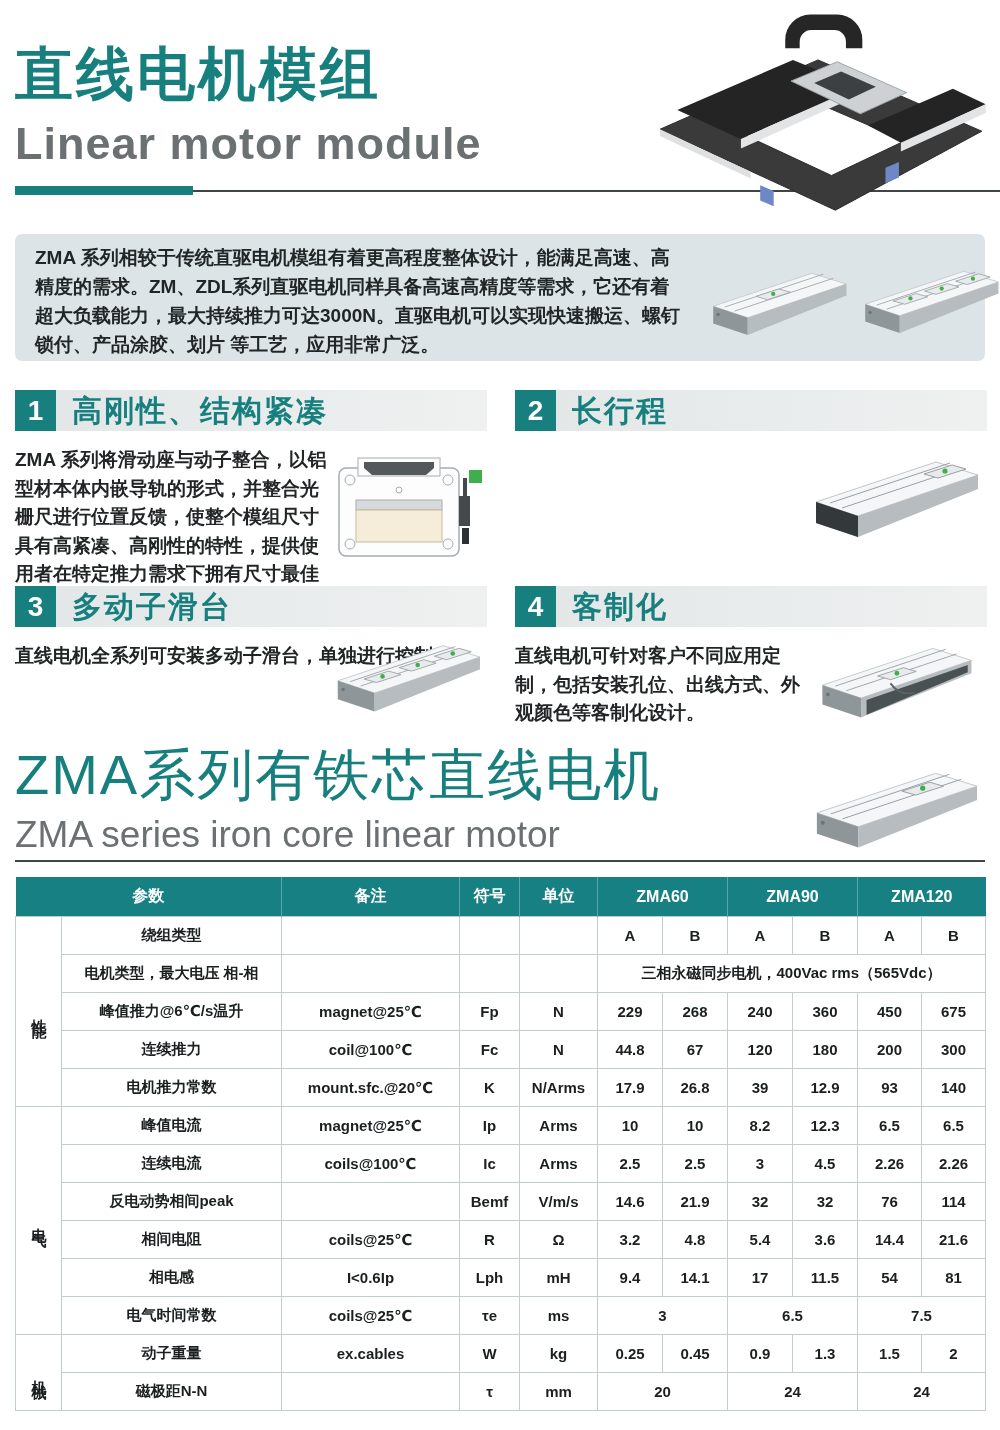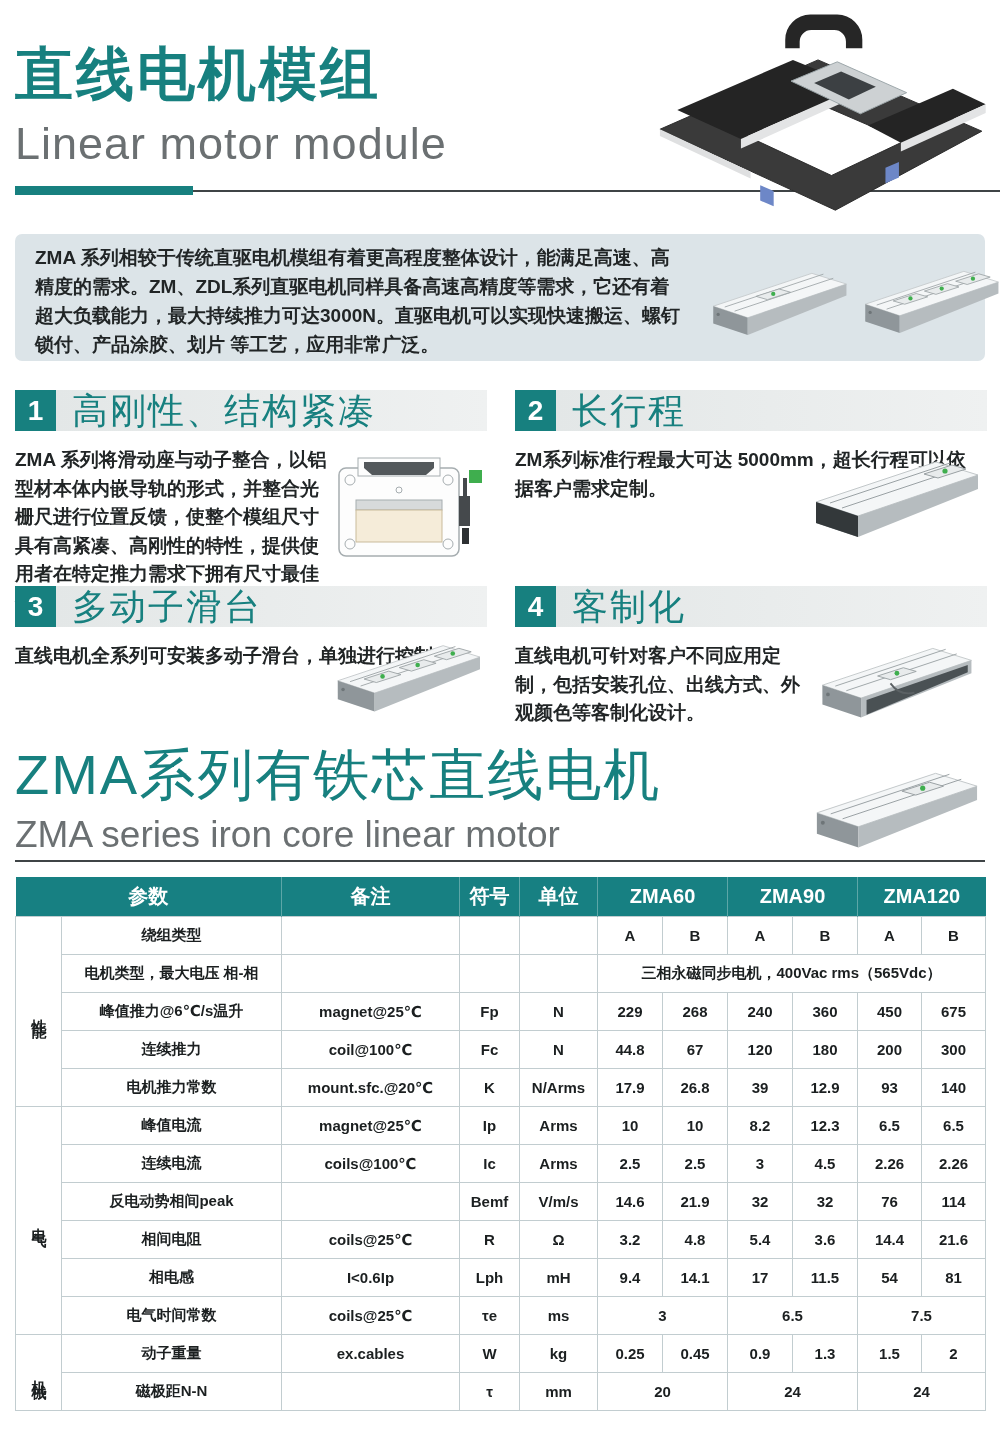--- a/index.html
+++ b/index.html
@@ -2,21 +2,21 @@
 <html><head>
 <meta charset="utf-8">
 <style>
   html,body{margin:0;padding:0;background:#fff;}
   .page{position:relative;width:1000px;height:1430px;background:#fff;overflow:hidden;
         font-family:"Liberation Sans","DejaVu Sans",sans-serif;color:#212526;border-radius:16px;}
 
   
   .title-cn{position:absolute;left:15px;top:42px;font-size:58px;font-weight:bold;
             color:#17807F;letter-spacing:3px;line-height:1.1;}
-  .title-en{position:absolute;left:15px;top:118px;font-size:45px;font-weight:400;
+  .title-en{position:absolute;left:15px;top:118px;font-size:45px;font-weight:700;
             color:#6B7072;letter-spacing:1px;text-align:right;}
   .rule{position:absolute;left:15px;right:0;top:186px;display:flex;align-items:center;}
   .rule-accent{width:178px;height:9px;background:#17807F;}
   .rule-line{flex:1;border-top:2px solid #3F4446;}
   .hero-svg{position:absolute;right:8px;top:4px;width:348px;height:212px;}
 
   
   .intro{position:absolute;left:15px;top:234px;width:970px;height:127px;background:#DCE4E8;
          border-radius:7px;}
   .intro-text{position:absolute;left:20px;top:10px;width:648px;font-size:19px;font-weight:600;
@@ -26,21 +26,21 @@
 
   
   .features{position:absolute;left:15px;top:390px;width:972px;display:grid;
             grid-template-columns:472px 472px;grid-template-rows:172px auto;column-gap:28px;row-gap:24px;}
   .feature{position:relative;}
   .f-head{display:flex;height:41px;}
   .f-num{width:41px;height:41px;background:#17807F;color:#fff;font-size:28px;font-weight:bold;
          display:flex;align-items:center;justify-content:center;flex:0 0 41px;}
   .f-band{flex:1;background:linear-gradient(90deg,#E3E7E7,#EFF1F1);display:flex;align-items:center;
           padding-left:16px;}
-  .f-title{color:#17807F;font-size:36px;font-weight:normal;letter-spacing:2px;line-height:1;}
+  .f-title{color:#17807F;font-size:30px;font-weight:bold;letter-spacing:2px;line-height:1;}
   .f-text{margin:15px 0 0 0;font-size:19px;font-weight:600;line-height:1.5;color:#212526;}
   .feature-1 .f-text{width:315px;}
   .feature-2 .f-text{width:462px;}
   .feature-3 .f-text{width:462px;}
   .feature-4 .f-text{width:300px;}
   .f-img{position:absolute;}
   .feature-1 .f-img{right:0;top:54px;width:152px;height:118px;}
   .feature-2 .f-img{right:0;top:52px;width:182px;height:100px;}
   .feature-3 .f-img{right:0;top:38px;width:158px;height:96px;}
   .feature-4 .f-img{right:0;top:44px;width:182px;height:92px;}
@@ -49,21 +49,21 @@
   .series{position:absolute;left:15px;top:744px;width:970px;height:130px;}
   .series-cn{position:absolute;left:0;top:0;font-size:56px;font-weight:normal;color:#17807F;
              letter-spacing:2px;margin:0;line-height:1.1;}
   .series-en{position:absolute;left:0;top:70px;font-size:37px;font-weight:500;color:#6B7072;margin:0;text-align:right;}
   .series-rule{position:absolute;left:0;right:0;top:116px;border-top:2px solid #3F4446;}
   .series-img{position:absolute;right:0;top:4px;width:178px;height:110px;}
 
   
   table.spec{position:absolute;left:15px;top:877px;width:970px;border-collapse:collapse;
              table-layout:fixed;}
-  table.spec th{background:#178082;color:#fff;font-size:20px;font-weight:bold;height:37px;
+  table.spec th{background:#178082;color:#fff;font-size:16px;font-weight:bold;height:37px;
                 text-align:center;border-right:1px solid rgba(255,255,255,.3);}
   table.spec th:last-child{border-right:none;}
   table.spec td{height:37px;border:1px solid #C2CDD0;background:#fff;text-align:center;
                 vertical-align:middle;font-size:15px;font-weight:600;color:#1B1F20;padding:0 3px;}
   td.group{background:#DFE9EB;border:2px solid #fff;writing-mode:vertical-rl;
            text-orientation:upright;font-size:17px;font-weight:bold;letter-spacing:5px;color:#2A2F31;}
   td.param{font-weight:600;}
   
   .shape{shape-rendering:geometricPrecision;}
 </style>
@@ -152,21 +152,20 @@
       </svg>
     </article>
 
     <article class="feature feature-2">
       <div class="f-head">
         <span class="f-num">2</span>
         <span class="f-band">
           <span class="f-title">长行程</span>
         </span>
       </div>
-      <p class="f-text">ZM系列标准行程最大可达 5000mm，超长行程可以依据客户需求定制。</p>
       <svg class="f-img shape" viewBox="0 0 180 100">
         <use href="#mod-base"></use>
         <polygon points="10,60 52,74 52,95 10,81" fill="#33383A"></polygon>
         <use href="#mod-carriage" transform="translate(118,26)"></use>
       </svg>
     </article>
 
     <article class="feature feature-3">
       <div class="f-head">
         <span class="f-num">3</span>

